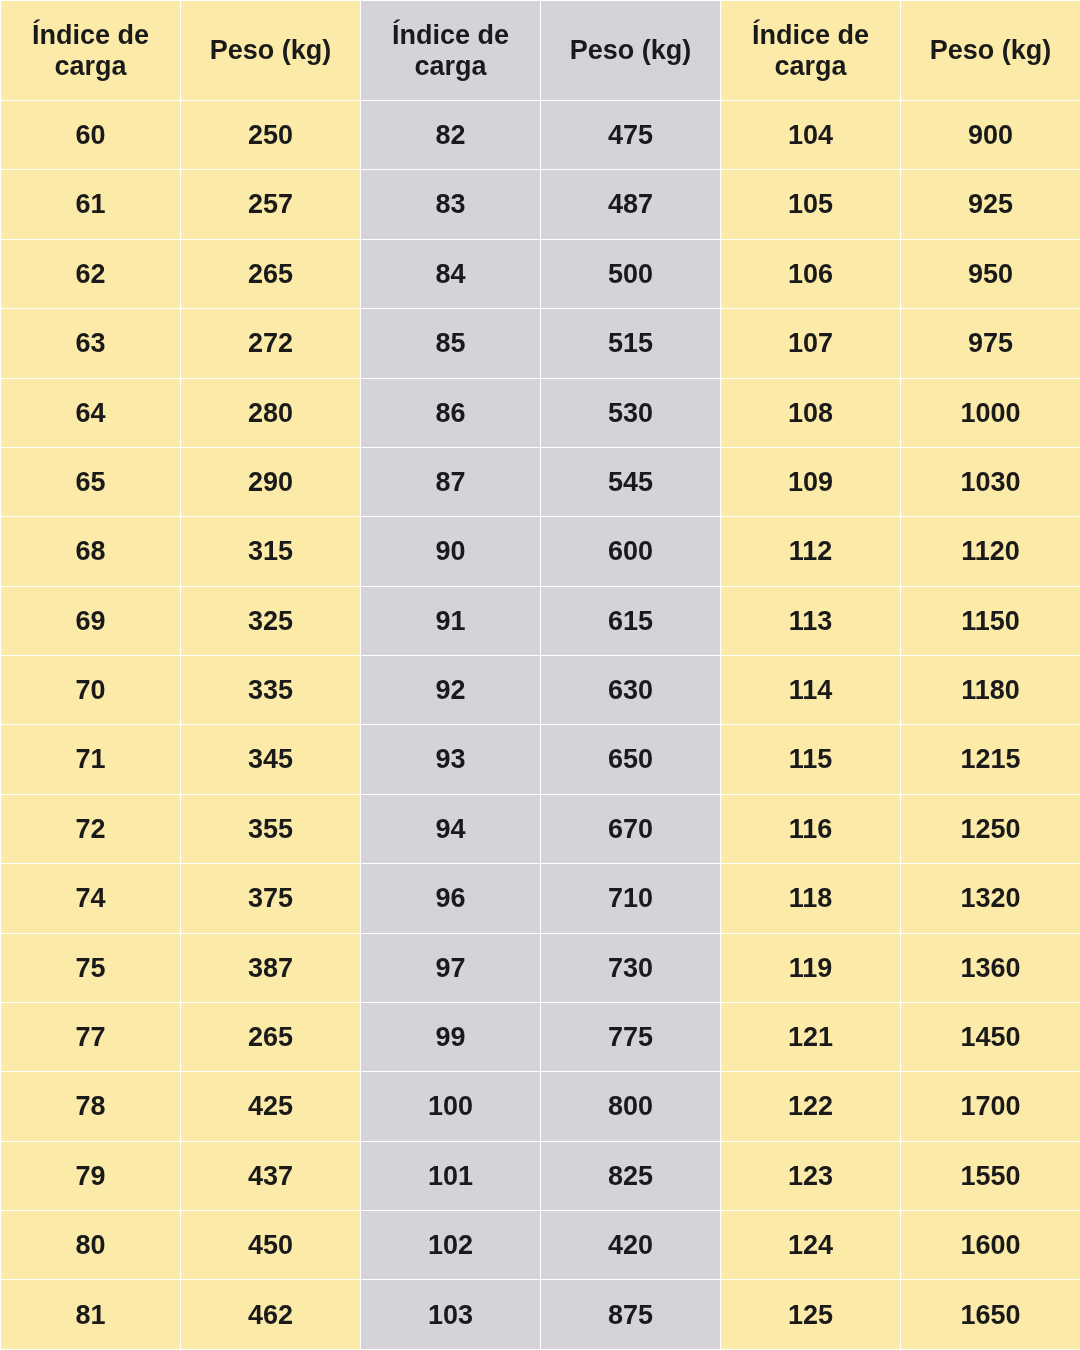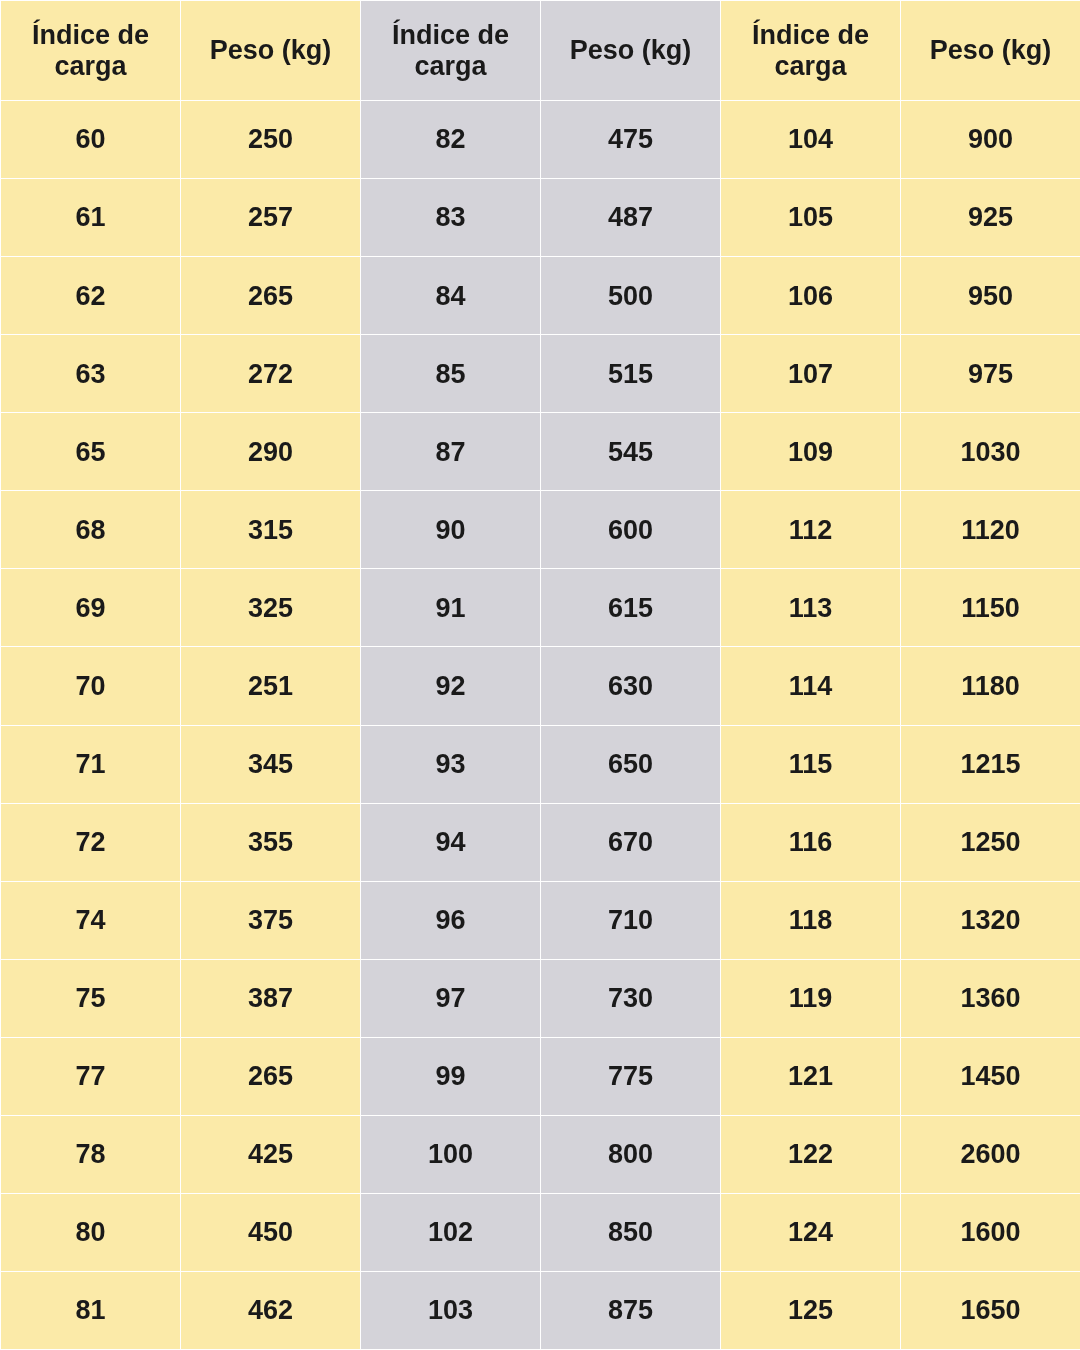--- a/index.html
+++ b/index.html
@@ -93,20 +93,28 @@
       </tr>
       <tr>
         <td class="g-cream">63</td>
         <td class="g-cream">272</td>
         <td class="g-grey">85</td>
         <td class="g-grey">515</td>
         <td class="g-cream">107</td>
         <td class="g-cream">975</td>
       </tr>
       <tr>
+        <td class="g-cream">64</td>
+        <td class="g-cream">280</td>
+        <td class="g-grey">86</td>
+        <td class="g-grey">530</td>
+        <td class="g-cream">108</td>
+        <td class="g-cream">1000</td>
+      </tr>
+      <tr>
         <td class="g-cream">65</td>
         <td class="g-cream">290</td>
         <td class="g-grey">87</td>
         <td class="g-grey">545</td>
         <td class="g-cream">109</td>
         <td class="g-cream">1030</td>
       </tr>
       <tr>
         <td class="g-cream">68</td>
         <td class="g-cream">315</td>
@@ -118,21 +126,21 @@
       <tr>
         <td class="g-cream">69</td>
         <td class="g-cream">325</td>
         <td class="g-grey">91</td>
         <td class="g-grey">615</td>
         <td class="g-cream">113</td>
         <td class="g-cream">1150</td>
       </tr>
       <tr>
         <td class="g-cream">70</td>
-        <td class="g-cream">251</td>
+        <td class="g-cream">335</td>
         <td class="g-grey">92</td>
         <td class="g-grey">630</td>
         <td class="g-cream">114</td>
         <td class="g-cream">1180</td>
       </tr>
       <tr>
         <td class="g-cream">71</td>
         <td class="g-cream">345</td>
         <td class="g-grey">93</td>
         <td class="g-grey">650</td>
@@ -170,27 +178,35 @@
         <td class="g-grey">775</td>
         <td class="g-cream">121</td>
         <td class="g-cream">1450</td>
       </tr>
       <tr>
         <td class="g-cream">78</td>
         <td class="g-cream">425</td>
         <td class="g-grey">100</td>
         <td class="g-grey">800</td>
         <td class="g-cream">122</td>
-        <td class="g-cream">2600</td>
+        <td class="g-cream">1700</td>
+      </tr>
+      <tr>
+        <td class="g-cream">79</td>
+        <td class="g-cream">437</td>
+        <td class="g-grey">101</td>
+        <td class="g-grey">825</td>
+        <td class="g-cream">123</td>
+        <td class="g-cream">1550</td>
       </tr>
       <tr>
         <td class="g-cream">80</td>
         <td class="g-cream">450</td>
         <td class="g-grey">102</td>
-        <td class="g-grey">850</td>
+        <td class="g-grey">420</td>
         <td class="g-cream">124</td>
         <td class="g-cream">1600</td>
       </tr>
       <tr>
         <td class="g-cream">81</td>
         <td class="g-cream">462</td>
         <td class="g-grey">103</td>
         <td class="g-grey">875</td>
         <td class="g-cream">125</td>
         <td class="g-cream">1650</td>

